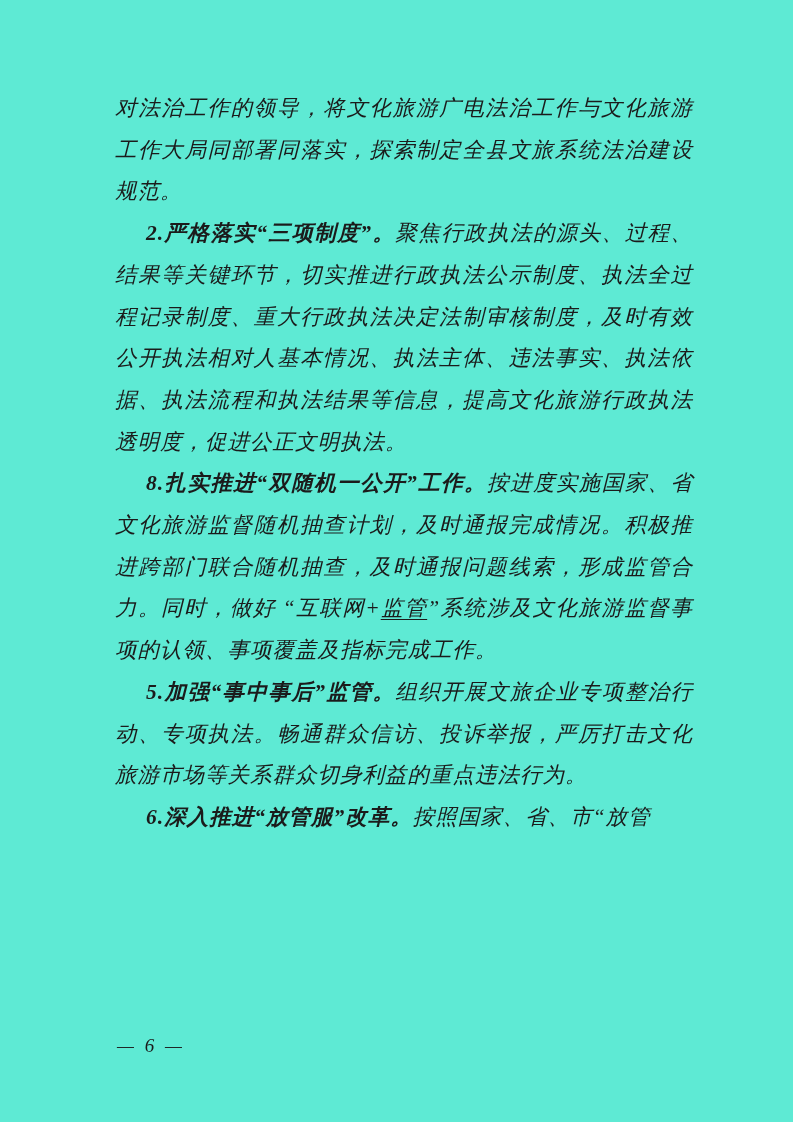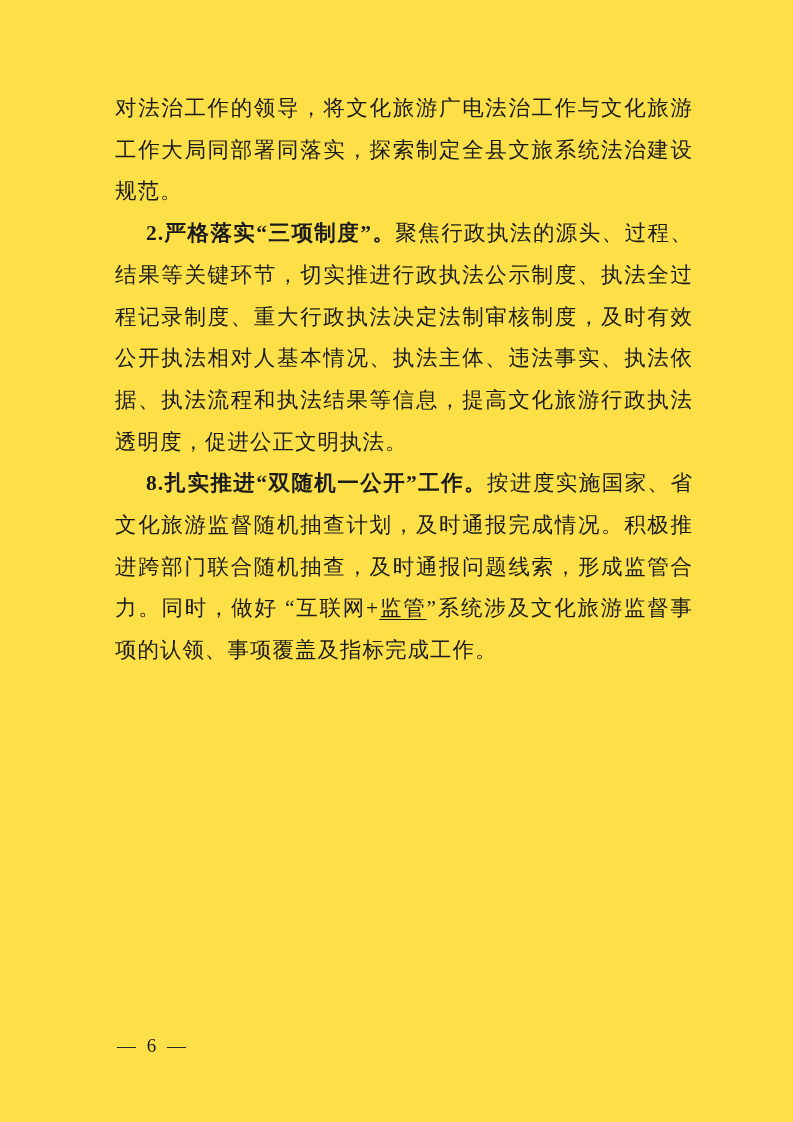--- a/index.html
+++ b/index.html
@@ -4,24 +4,25 @@
 <style>
   html, body {
     margin: 0;
     padding: 0;
     background: #ffffff;
   }
   .page {
     position: relative;
     width: 793px;
     height: 1122px;
-    background: #fde047;
+    background: #5eead4;
     overflow: hidden;
     font-family: "Liberation Serif", "DejaVu Serif", serif;
     color: #1b1b1b;
+    font-style: italic;
   }
   .content {
     position: absolute;
     left: 115px;
     top: 88px;
     width: 578px;
     font-size: 21.5px;
     line-height: 41.7px;
     letter-spacing: 1px;
     text-align: justify;
@@ -53,15 +54,17 @@
   }
 </style>
 </head>
 <body>
 
 <div class="page">
   <div class="content">
       <p><span>对法治工作的领导，将文化旅游广电法治工作与文化旅游工作大局同部署同落实，探索制定全县文旅系统法治建设规范。</span></p>
       <p class="indent"><span class="b">2.严格落实“三项制度”。</span><span>聚焦行政执法的源头、过程、结果等关键环节，切实推进行政执法公示制度、执法全过程记录制度、重大行政执法决定法制审核制度，及时有效公开执法相对人基本情况、执法主体、违法事实、执法依据、执法流程和执法结果等信息，提高文化旅游行政执法透明度，促进公正文明执法。</span></p>
       <p class="indent"><span class="b">8.扎实推进“双随机一公开”工作。</span><span>按进度实施国家、省文化旅游监督随机抽查计划，及时通报完成情况。积极推进跨部门联合随机抽查，及时通报问题线索，形成监管合力。同时，做好 “互联网+</span><span class="u">监管</span><span>”系统涉及文化旅游监督事项的认领、事项覆盖及指标完成工作。</span></p>
+      <p class="indent"><span class="b">5.加强“事中事后”监管。</span><span>组织开展文旅企业专项整治行动、专项执法。畅通群众信访、投诉举报，严厉打击文化旅游市场等关系群众切身利益的重点违法行为。</span></p>
+      <p class="indent"><span class="b">6.深入推进“放管服”改革。</span><span>按照国家、省、市“放管</span></p>
     </div>
   <div class="page-number">— 6 —</div>
 </div>
 
 </body></html>

